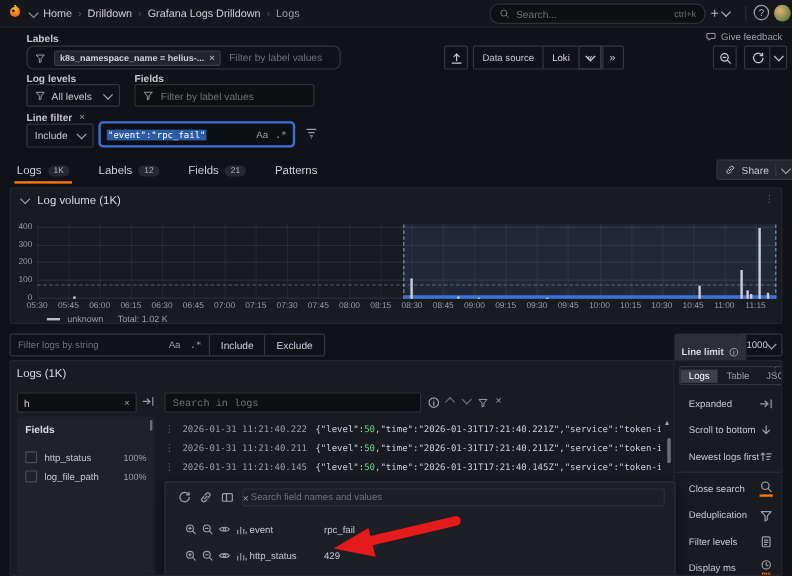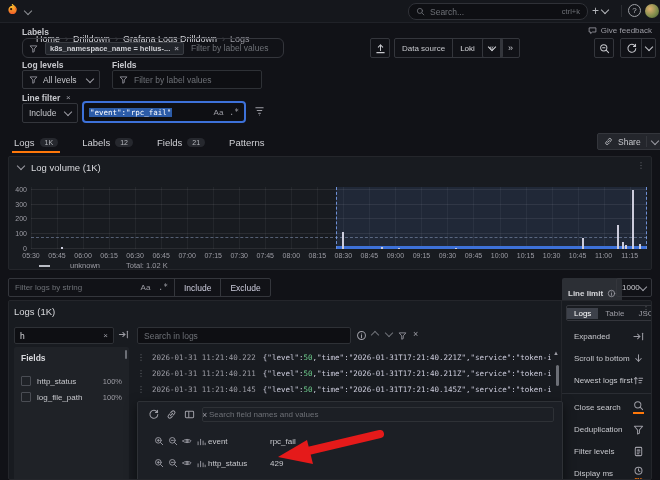--- a/index.html
+++ b/index.html
@@ -80,21 +80,21 @@
           <stop offset="0" stop-color="#fcc32c"></stop>
               <stop offset="1" stop-color="#f05a28"></stop>
             </linearGradient>
           </defs>
         <circle cx="12" cy="13" r="9" fill="url(#gl)"></circle>
         <path d="M12 1.5c1.5 3.5 7.5 4 7.5 10" stroke="url(#gl)" stroke-width="3" fill="none" stroke-linecap="round"></path>
         <circle cx="9" cy="11" r="2.4" fill="#2a1505"></circle>
       </svg>
     </span>
     <span class="abs caret" style="left:25px;top:10px;color:#8e9095;"></span>
-    <nav id="breadcrumb" class="abs flex" style="left:36px;top:0;height:22px;margin-top:28px;">
+    <nav id="breadcrumb" class="abs flex" style="left:36px;top:0;height:22px;">
         <span class="crumb">Home</span>
         <span class="crumb-sep">›</span>
         <span class="crumb">Drilldown</span>
         <span class="crumb-sep">›</span>
         <span class="crumb">Grafana Logs Drilldown</span>
         <span class="crumb-sep">›</span>
         <span class="crumb dim">Logs</span>
       </nav>
     <div id="navsearch">
       <span class="icon sm">
@@ -333,21 +333,21 @@
         <span class="xlab" style="left: 390.423px;">09:15</span>
         <span class="xlab" style="left: 416.451px;">09:30</span>
         <span class="xlab" style="left: 442.479px;">09:45</span>
         <span class="xlab" style="left: 468.507px;">10:00</span>
         <span class="xlab" style="left: 494.535px;">10:15</span>
         <span class="xlab" style="left: 520.563px;">10:30</span>
         <span class="xlab" style="left: 546.592px;">10:45</span>
         <span class="xlab" style="left: 572.62px;">11:00</span>
         <span class="xlab" style="left: 598.648px;">11:15</span>
       </div>
-    <div class="abs flex" style="left:30px;top:104px;gap:20px;">
+    <div class="abs flex" style="left:30px;top:104px;gap:6px;">
       <span style="width:11px;height:2px;background:#b9bcc4;"></span>
       <span style="font-size:7.5px;color:#9d9da5;">unknown</span>
       <span style="font-size:7.5px;color:#9d9da5;margin-left:6px;">Total: 1.02 K</span>
     </div>
   </div>
 
   <div class="abs flex" style="left:8px;top:278px;height:19px;border:1px solid #34363c;border-radius:2px;box-sizing:border-box;">
     <span class="flex" style="width:165px;height:100%;padding:0 6px;gap:8px;box-sizing:border-box;">
       <span style="font-size:8px;color:#6e7177;">Filter logs by string</span>
       <span style="margin-left:auto;font-size:8px;color:#9d9da5;">Aa</span>
@@ -396,21 +396,21 @@
           </div>
           <div class="fieldrow">
             <span class="checkbox"></span>
             <span style="font-size: 8px; color: rgb(199, 200, 205);">log_file_path</span>
             <span class="muted" style="margin-left: auto; font-size: 7.5px;">100%</span>
           </div>
         </div>
     </div>
 
     <div class="abs inputbox" style="left:128px;top:26px;width:214px;height:17px;padding:0 6px;">
-      <span style="font-size:8.5px;">Search in logs</span>
+      <span style="font-size:8.5px;font-family:Liberation Mono, monospace;">Search in logs</span>
     </div>
     <span class="abs icon" style="left:347px;top:29px;color:#9d9da5;">
       <svg width="11" height="11" viewBox="0 0 12 12" fill="none" stroke="currentColor" stroke-width="1.1" stroke-linecap="round">
           <circle cx="6" cy="6" r="4.3"></circle>
           <path d="M6 5.3V8.4"></path>
           <circle cx="6" cy="3.6" r="0.5" fill="currentColor" stroke="none"></circle>
         </svg>
       </span>
     <span class="abs caret" style="left:363px;top:33px;transform:rotate(-135deg);color:#6e7177;"></span>
     <span class="abs caret" style="left:377px;top:31px;color:#6e7177;"></span>

